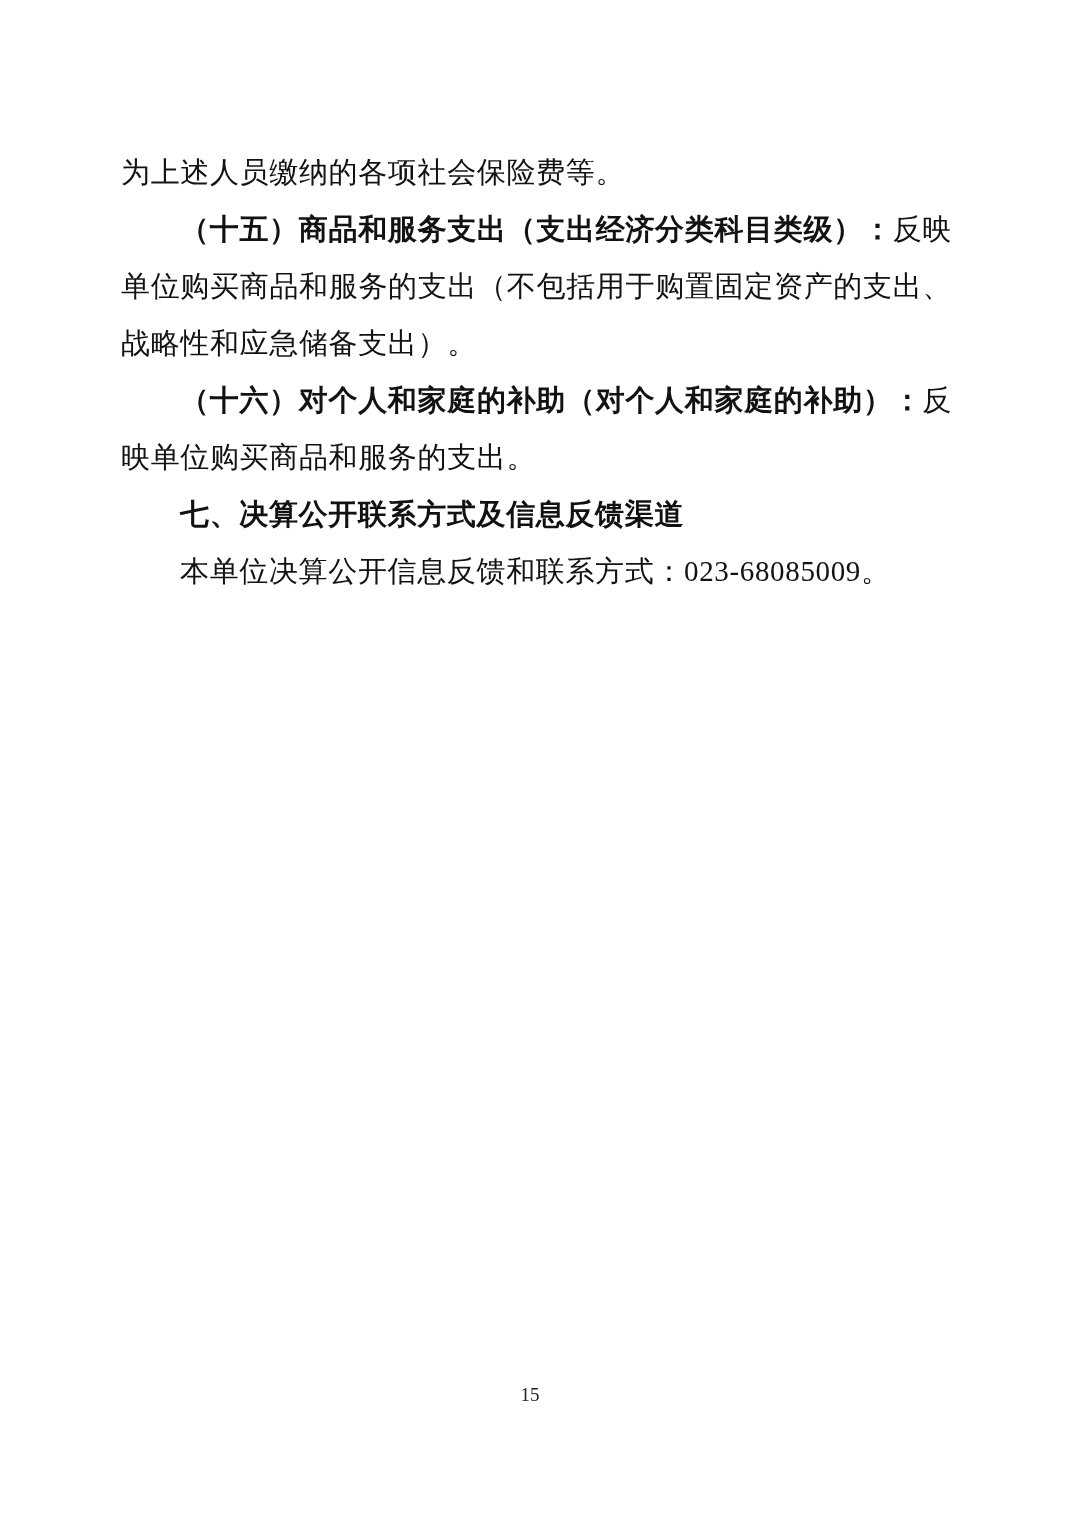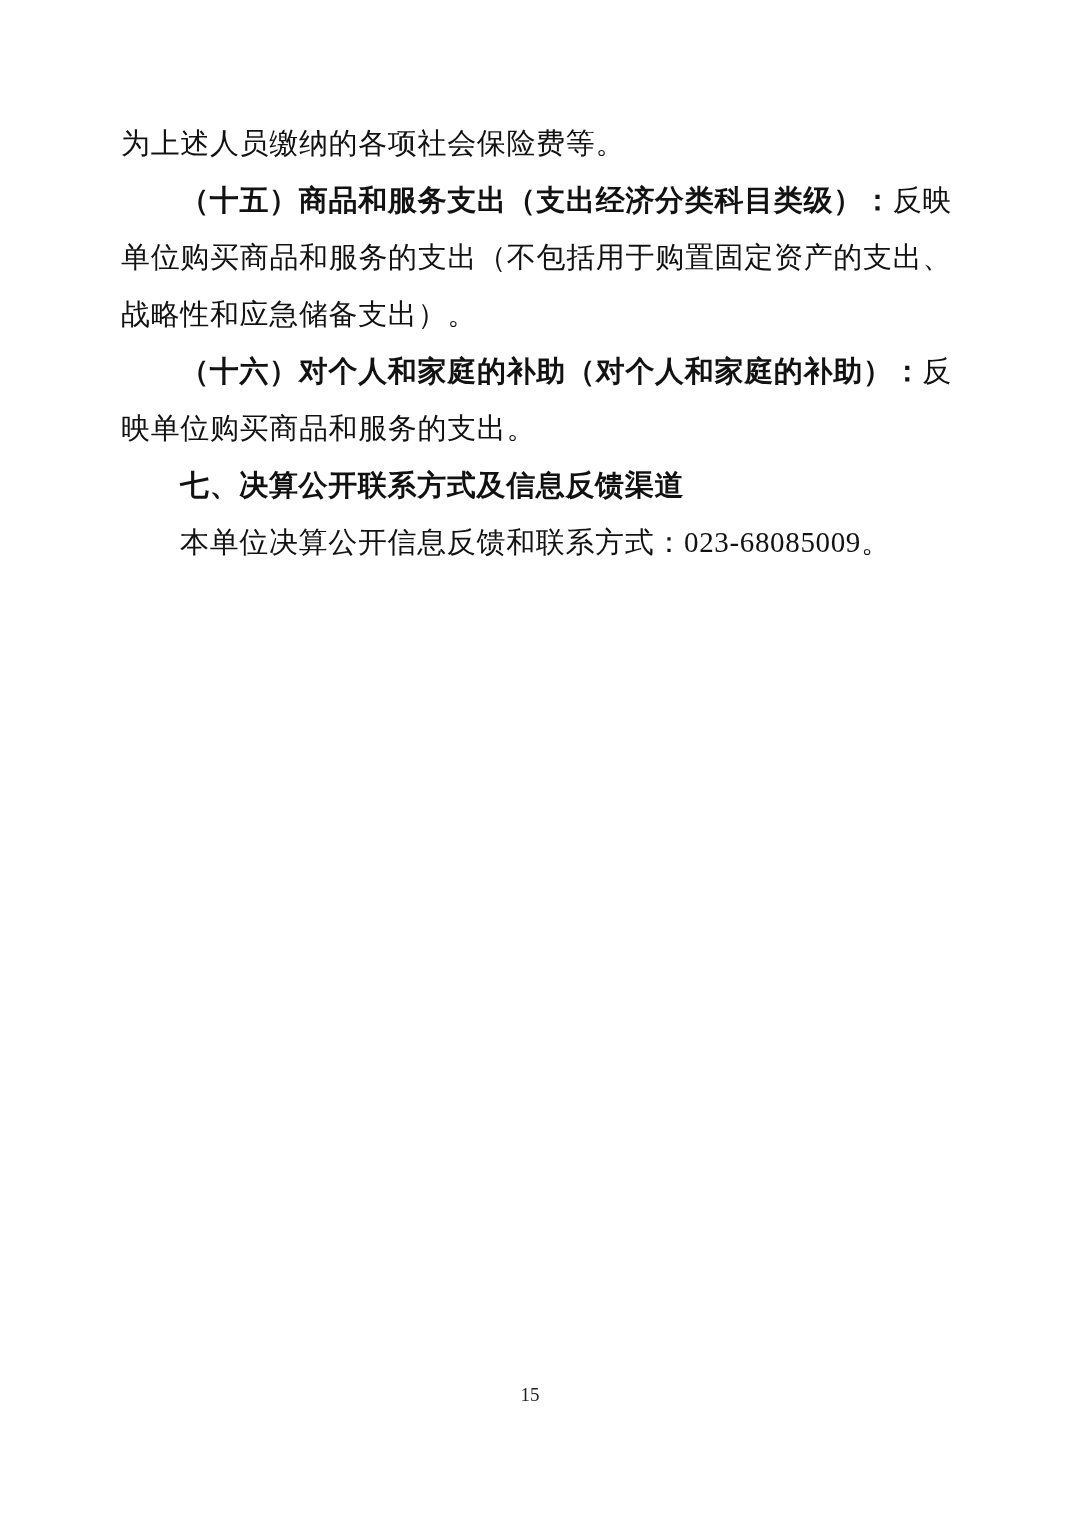--- a/index.html
+++ b/index.html
@@ -9,21 +9,21 @@
   body {
     width: 1074px;
     height: 1520px;
     background: #ffffff;
     position: relative;
     overflow: hidden;
   }
   .doc-content {
     position: absolute;
     left: 121px;
-    top: 115px;
+    top: 144px;
     width: 831px;
   }
   .para {
     margin: 0;
     font-family: "Liberation Serif", "DejaVu Serif", serif;
     font-size: 29px;
     line-height: 57px;
     letter-spacing: 0.65px;
     color: #121212;
     text-align: justify;

